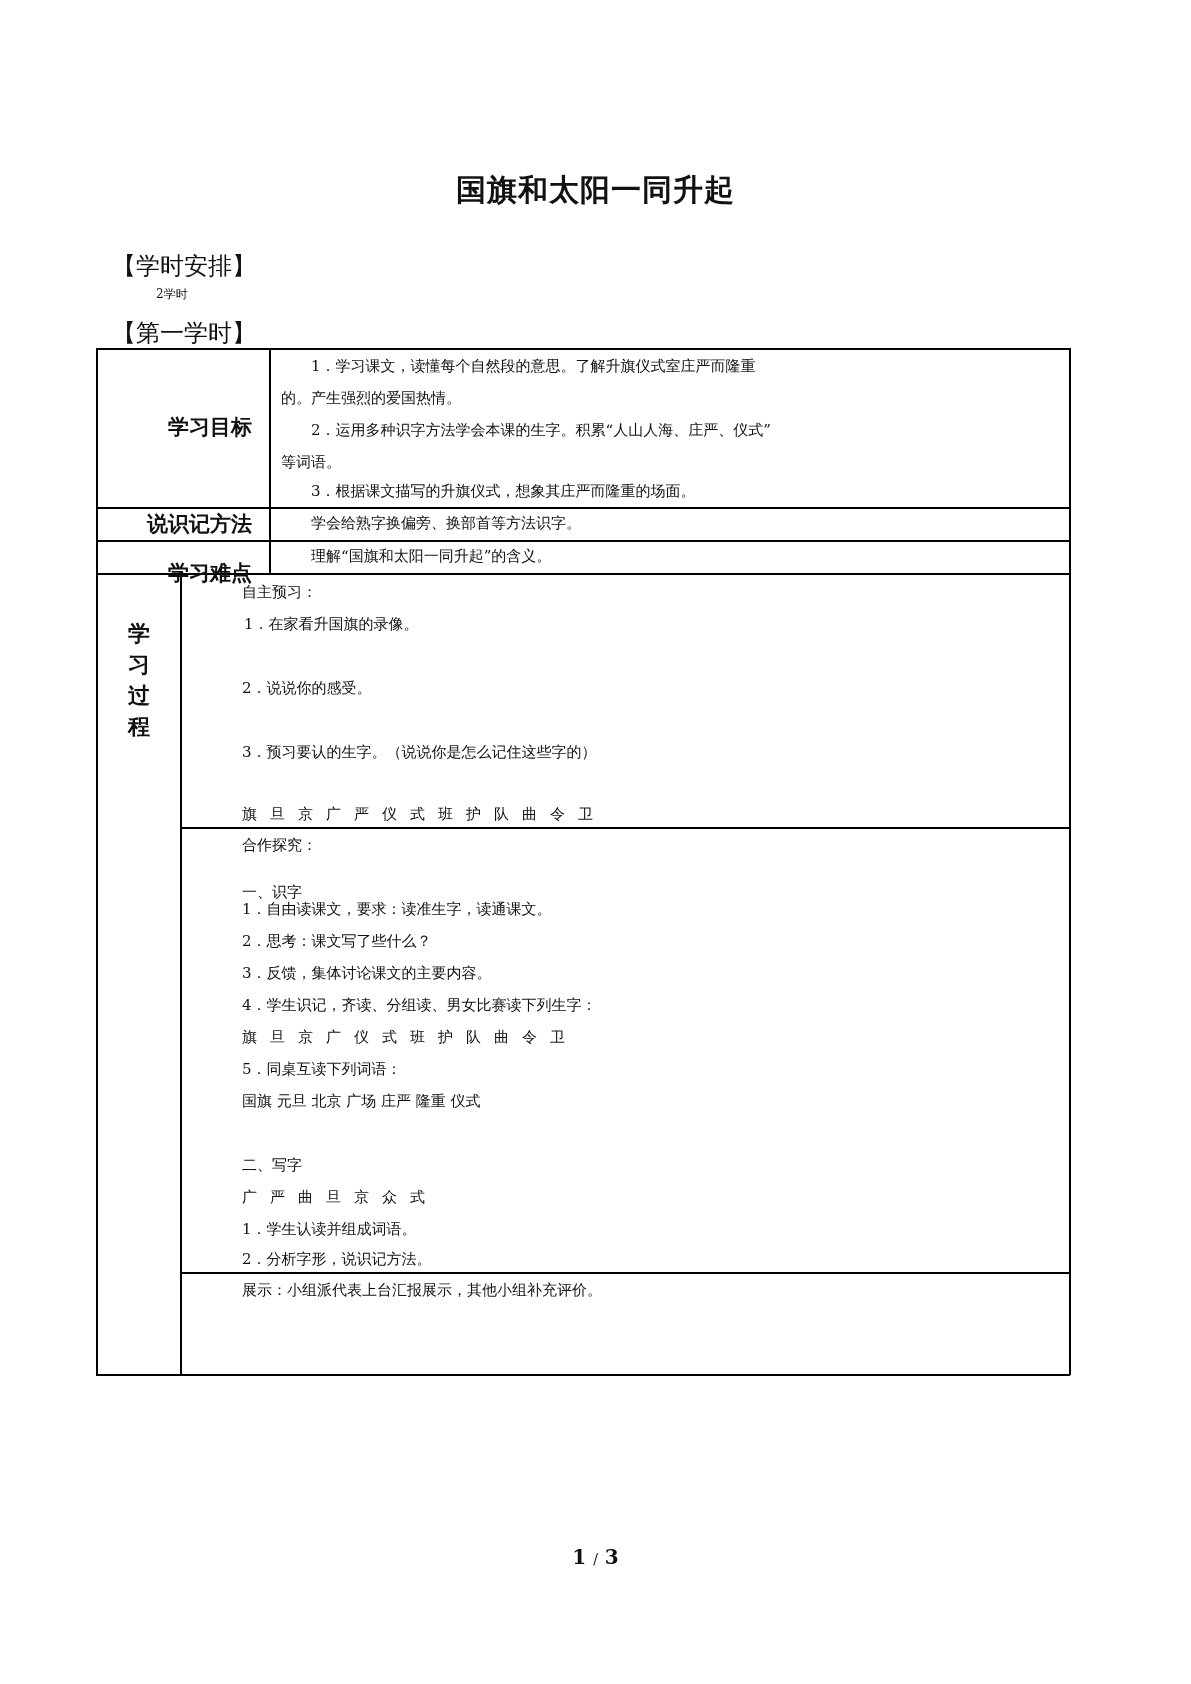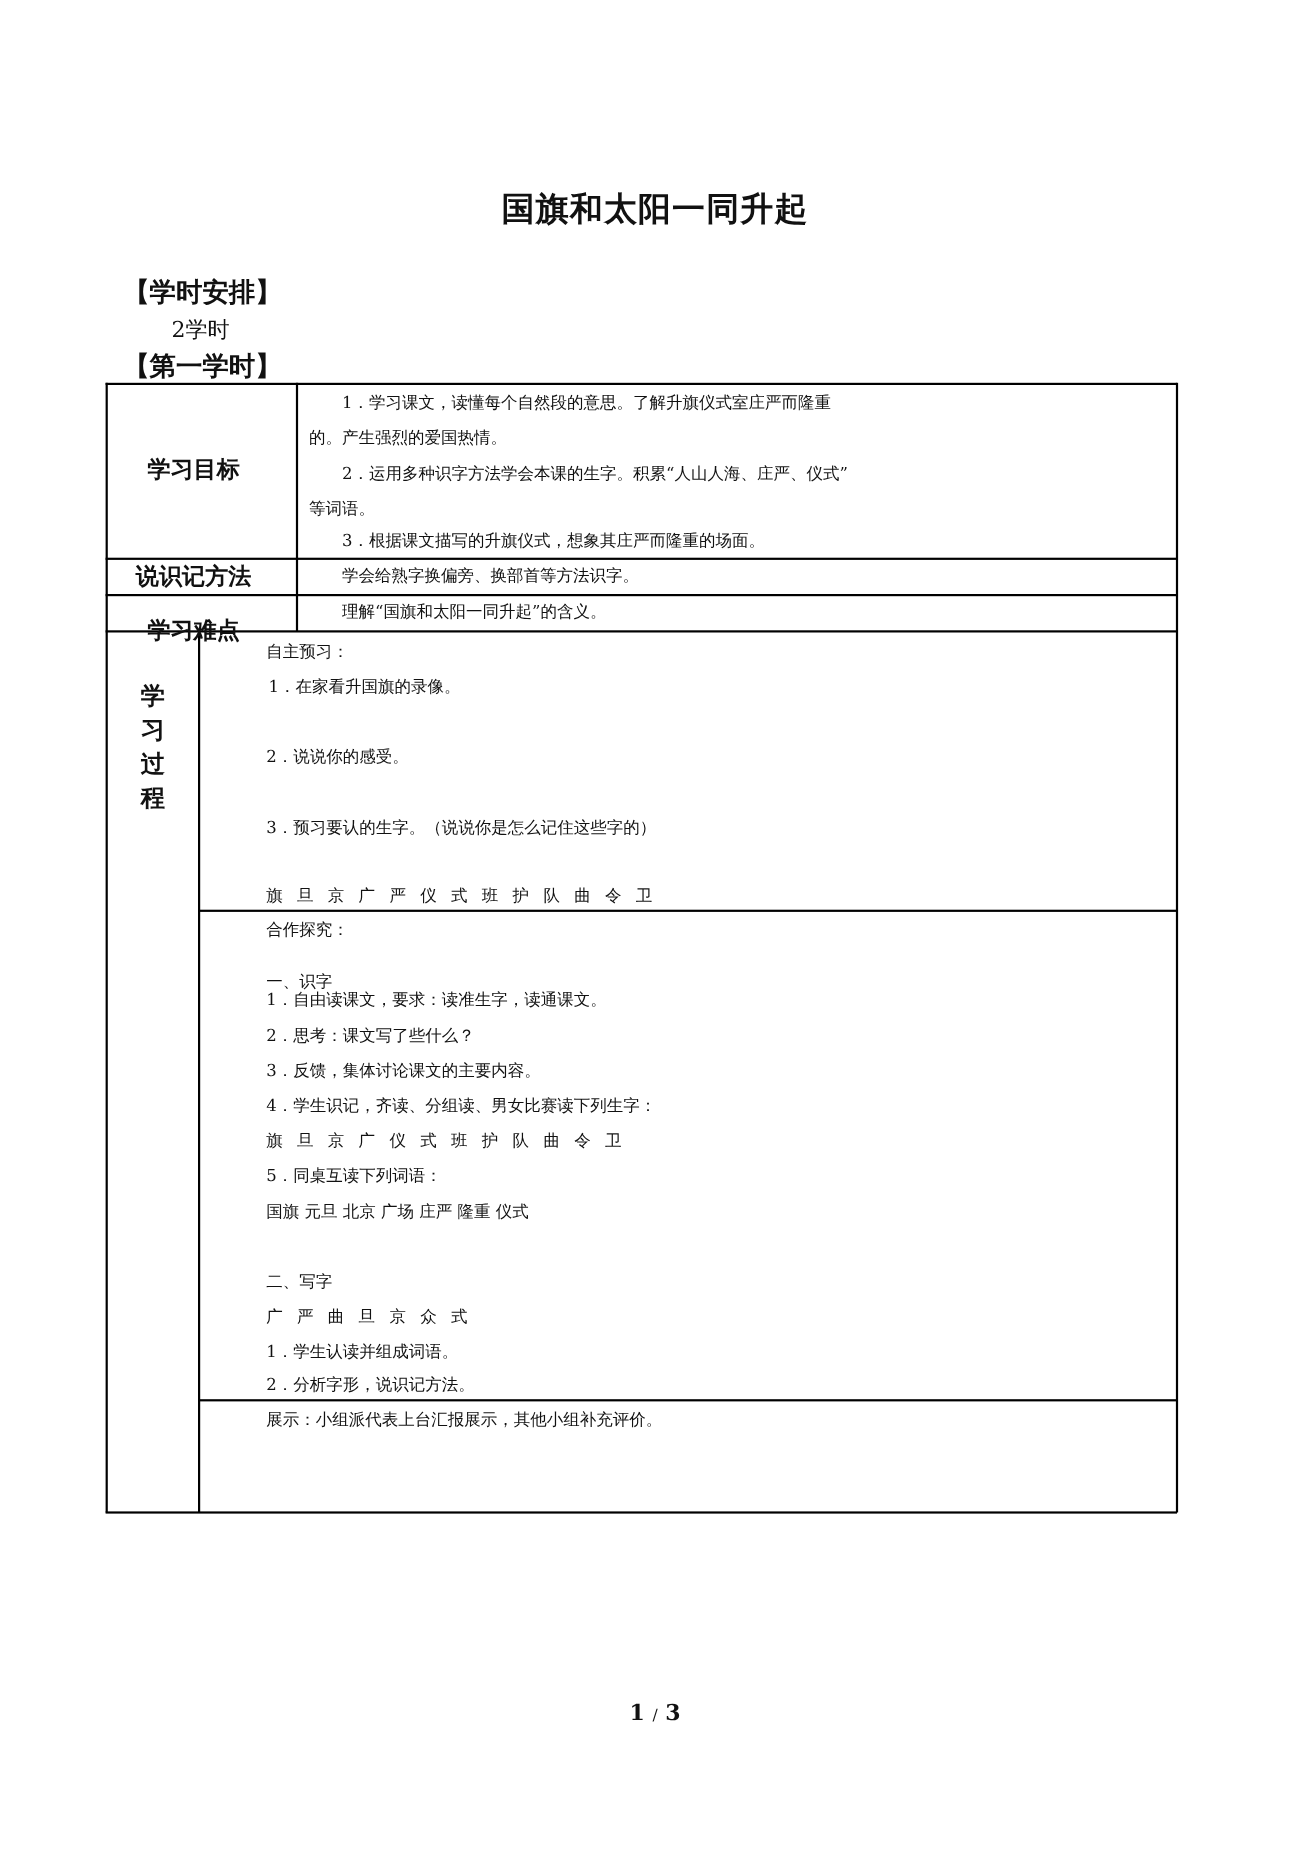--- a/index.html
+++ b/index.html
@@ -7,31 +7,31 @@
     width: 1191px; height: 1684px; position: relative; overflow: hidden;
     font-family: "DejaVu Serif", "Liberation Serif", serif;
     color: #111;
   }
   .title {
     position: absolute; top: 170px; left: 0; width: 1191px; text-align: center;
     font-family: "DejaVu Sans", sans-serif; font-weight: bold; font-size: 30px; letter-spacing: 1px;
   }
   .heading {
     position: absolute; left: 112px;
-    font-family: "DejaVu Sans", sans-serif; font-weight: bold; font-size: 24px;
+    font-family: "DejaVu Sans", sans-serif; font-weight: normal; font-size: 24px;
   }
   .h1 { top: 250px; }
-  .sub { position: absolute; left: 156px; top: 286px; font-size: 20px; }
+  .sub { position: absolute; left: 156px; top: 286px; font-size: 12px; }
   .h2 { top: 317px; }
   .line-h { position: absolute; height: 1.5px; background: #000; }
   .line-v { position: absolute; width: 1.5px; background: #000; }
 
   .lbl {
     position: absolute; font-family: "DejaVu Sans", sans-serif; font-weight: bold; font-size: 21px;
-    text-align: center;
+    text-align: right;
   }
   .txt { position: absolute; font-size: 15px; line-height: 32px; white-space: nowrap; }
   .para { text-indent: 2em; }
   .vert {
     position: absolute; font-family: "DejaVu Sans", sans-serif; font-weight: bold; font-size: 22px;
     width: 30px; text-align: center; line-height: 31px;
   }
   .spaced { letter-spacing: 13px; }
   .footer {
     position: absolute; top: 1545px; left: 0; width: 1191px; text-align: center;

